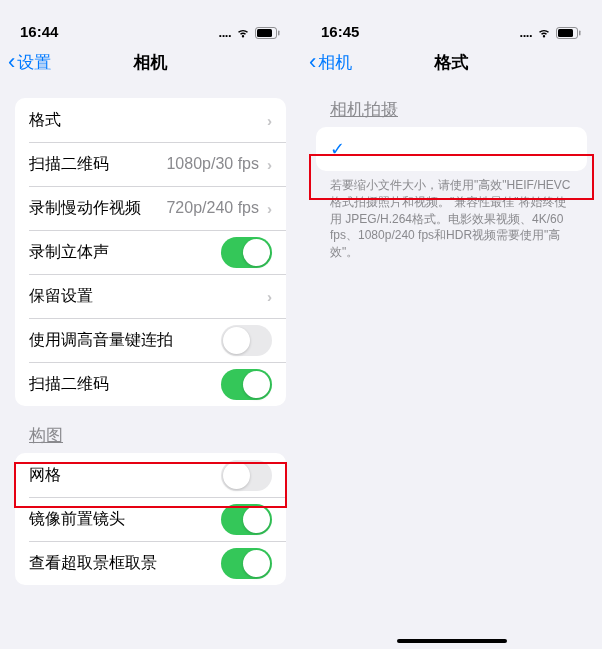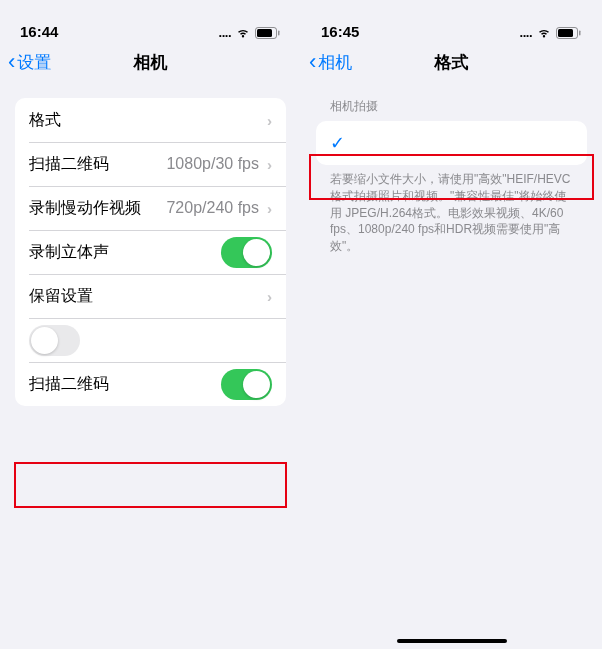--- a/index.html
+++ b/index.html
@@ -71,23 +71,24 @@
     }
     .content {
       flex: 1;
       overflow: hidden;
       padding: 0;
     }
     .section {
       margin: 18px 15px 0;
     }
     .section-header {
-      font-size: 12px;
+      font-size: 17px;
       color: #8a8a8e;
       padding: 0 14px 6px;
+      text-decoration: underline;
     }
     .section-footer {
       font-size: 12px;
       color: #8a8a8e;
       padding: 6px 14px 0;
       line-height: 1.4;
     }
     .list {
       background: #fff;
       border-radius: 10px;
@@ -249,29 +250,47 @@
         </div>
         <div class="row">
           <span class="row-label">录制立体声</span>
           <span class="toggle on"></span>
         </div>
         <div class="row">
           <span class="row-label">保留设置</span>
           <span class="chevron">›</span>
         </div>
         <div class="row">
+          <span class="row-label">使用调高音量键连拍</span>
           <span class="toggle off"></span>
         </div>
         <div class="row">
           <span class="row-label">扫描二维码</span>
           <span class="toggle on"></span>
         </div>
       </div>
     </div>
 
+    <div class="section">
+      <div class="section-header">构图</div>
+      <div class="list">
+        <div class="row">
+          <span class="row-label">网格</span>
+          <span class="toggle off"></span>
+        </div>
+        <div class="row">
+          <span class="row-label">镜像前置镜头</span>
+          <span class="toggle on"></span>
+        </div>
+        <div class="row">
+          <span class="row-label">查看超取景框取景</span>
+          <span class="toggle on"></span>
+        </div>
+      </div>
+    </div>
 
   </div>
 
   <div class="highlight highlight-left"></div>
 </div>
 
 <div class="phone">
   <div class="status-bar">
     <span>16:45</span>
     <span class="status-right">

